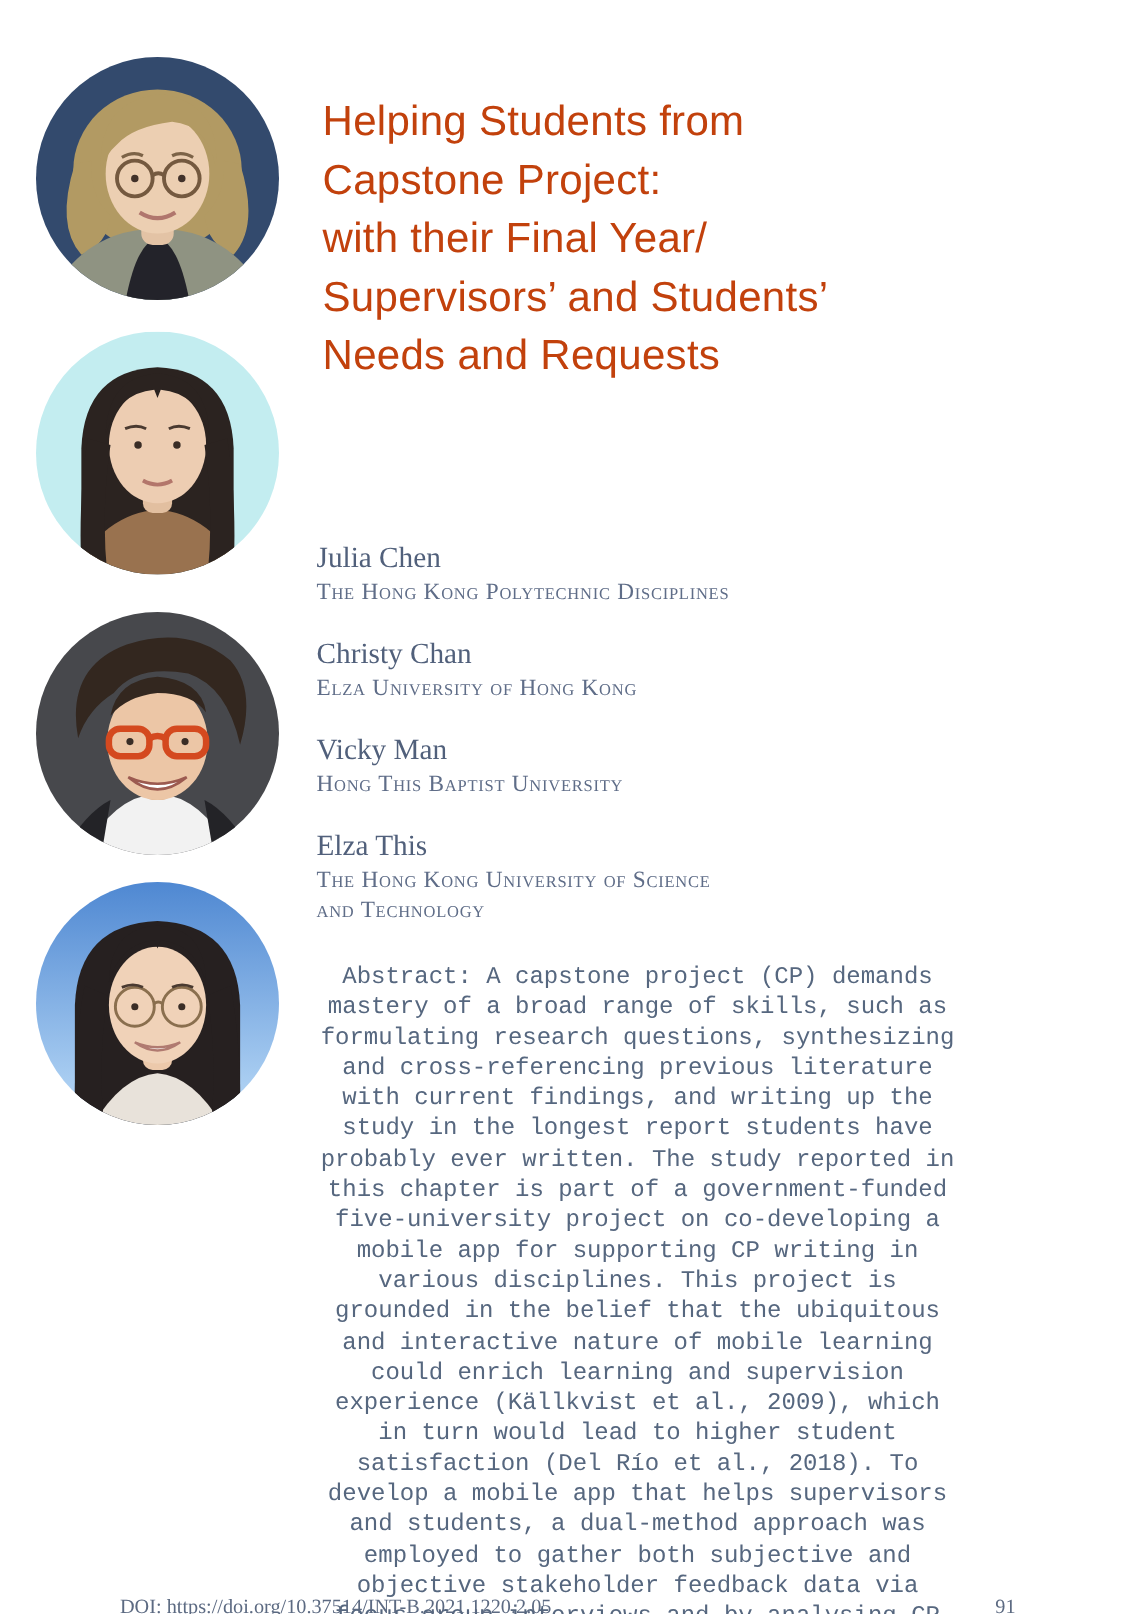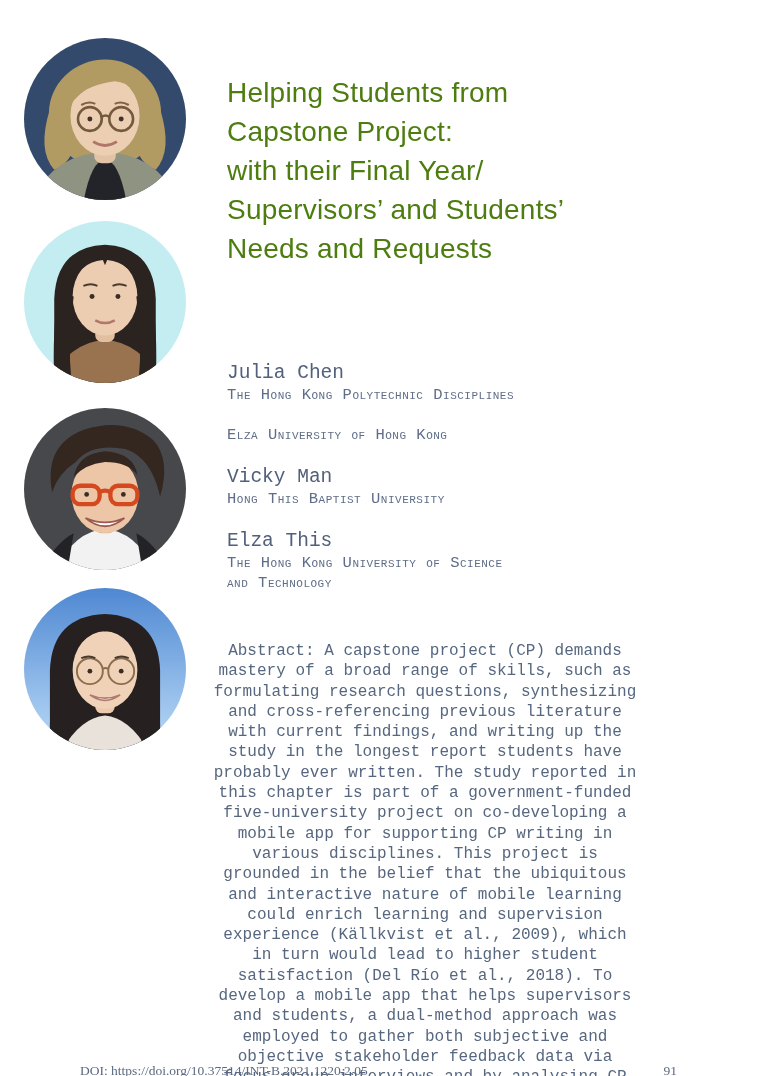--- a/index.html
+++ b/index.html
@@ -12,28 +12,28 @@
     position:absolute;left:24px;width:162px;height:162px;
     border-radius:50%;overflow:hidden;
   }
   .photo svg{display:block;width:100%;height:100%;}
   .photo.p1{top:38px;}
   .photo.p2{top:221px;}
   .photo.p3{top:408px;}
   .photo.p4{top:588px;}
   
   .title{
-    position:absolute;left:211px;top:57px;margin:16px;
+    position:absolute;left:211px;top:57px;margin:4px;
     font-family:"Liberation Sans",sans-serif;font-weight:400;
-    font-size:28px;line-height:39px;letter-spacing:0.2px;color:#4d7c0f;
+    font-size:28px;line-height:39px;letter-spacing:0.2px;color:#c2410c;
   }
   .title-line{display:block;}
   
   .authors{position:absolute;left:211px;top:361px;}
-  .author{margin:0 0 20px 16px;font-family:Liberation Mono, monospace;}
+  .author{margin:0 0 20px 0;}
   .author-name{font-size:19.5px;line-height:24px;color:#51607b;}
   .author-affil{
     font-variant:small-caps;font-size:15.5px;line-height:20px;
     color:#5f6d88;letter-spacing:0.5px;white-space:pre-line;max-width:420px;
   }
   
   .abstract{
     position:absolute;left:210px;top:641px;width:430px;margin:0;
     font-size:16px;line-height:20.3px;color:#56677f;text-align:center;font-family:Liberation Mono, monospace;
   }
@@ -155,20 +155,21 @@
     <span class="title-line">Supervisors’ and Students’</span>
     <span class="title-line">Needs and Requests</span>
   </h1>
 
   <div class="authors">
     <div class="author">
       <div class="author-name">Julia Chen</div>
       <div class="author-affil">The Hong Kong Polytechnic Disciplines</div>
     </div>
     <div class="author">
+      <div class="author-name">Christy Chan</div>
       <div class="author-affil">Elza University of Hong Kong</div>
     </div>
     <div class="author">
       <div class="author-name">Vicky Man</div>
       <div class="author-affil">Hong This Baptist University</div>
     </div>
     <div class="author">
       <div class="author-name">Elza This</div>
       <div class="author-affil">The Hong Kong University of Science
 and Technology</div>

